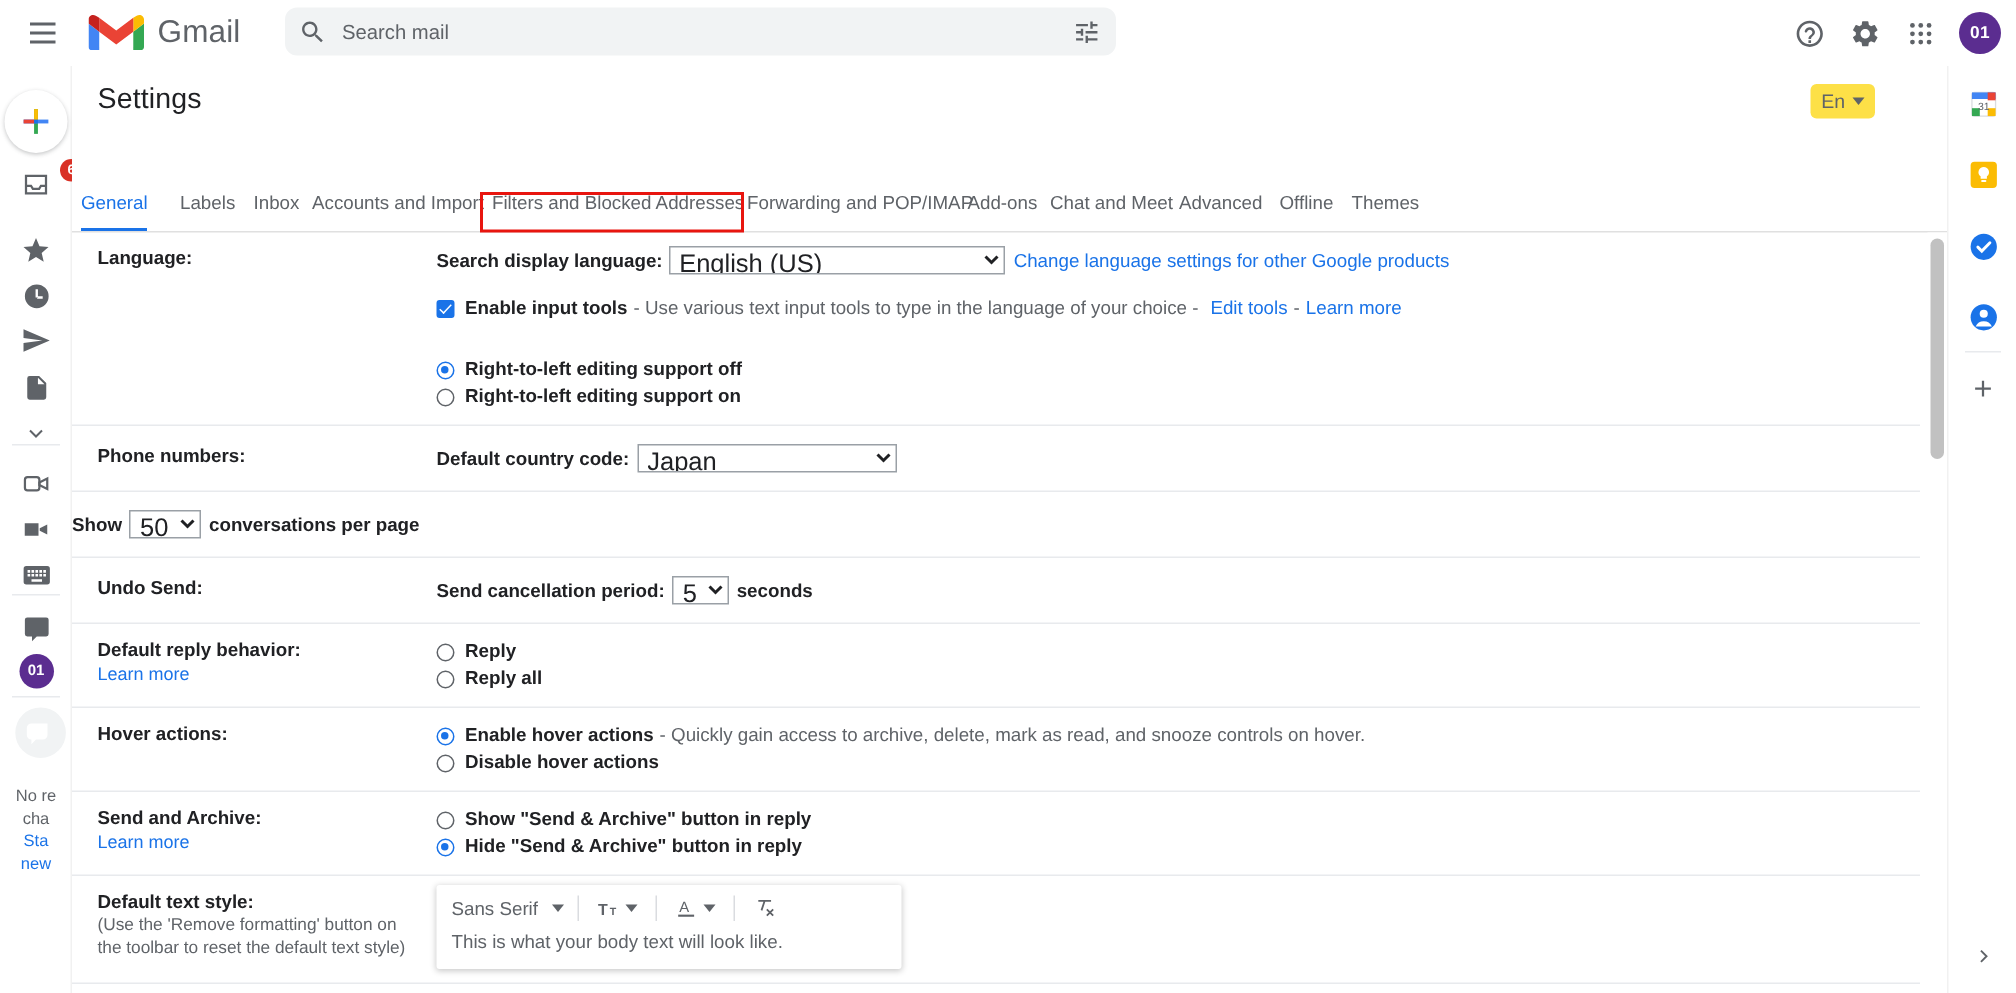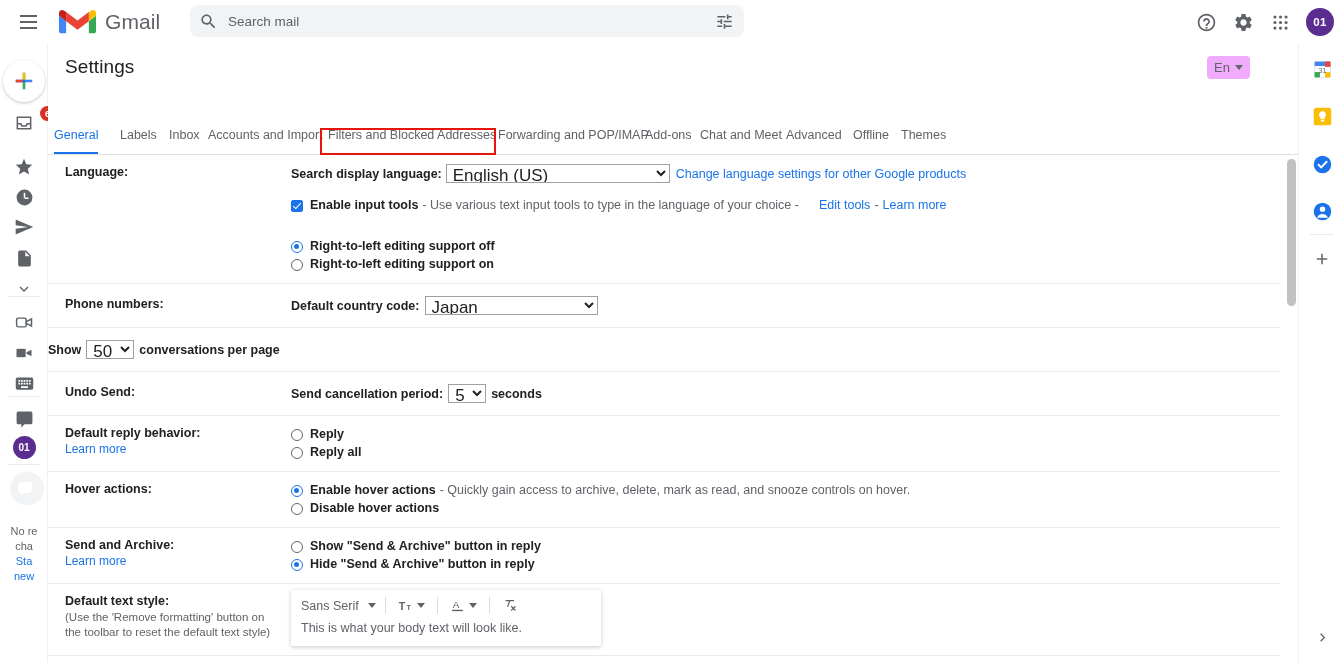--- a/index.html
+++ b/index.html
@@ -138,21 +138,21 @@
     position: absolute; left: 48px; top: 44px;
     width: 1250px; height: 618px; background: #fff; overflow: hidden;
   }
   .settings-title {
     position: absolute; left: 17px; top: 12px;
     font-size: 19px; color: #202124; letter-spacing: .1px;
   }
   .lang-chip {
     position: absolute; right: 48px; top: 12px;
     display: flex; align-items: center; gap: 5px;
-    padding: 4px 7px; border-radius: 4px; background: #f0abfc; cursor: pointer;
+    padding: 4px 7px; border-radius: 4px; background: #fde047; cursor: pointer;
   }
   .lang-chip-label { font-size: 13px; color: #5f6368; }
   .caret-sm {
     width: 0; height: 0; border-left: 4px solid transparent;
     border-right: 4px solid transparent; border-top: 5px solid #5f6368;
   }
 
   .tabs {
     position: absolute; left: 0; top: 83px; width: 1250px; height: 28px;
     border-bottom: 1px solid #e0e0e0;
@@ -491,21 +491,21 @@
           <span class="bold">Search display language:</span>
           <select class="gsel" style="width:224px;margin:0 6px 0 4px">
             <option>English (US)</option>
           </select>
           <span class="link">Change language settings for other Google products</span>
         </div>
         <div class="opt-row" style="margin-top:14px">
           <span class="checkbox on"></span>
           <span class="bold">Enable input tools</span>
           <span class="muted" style="margin-left:4px">- Use various text input tools to type in the language of your choice -</span>
-          <span class="link" style="margin-left:20px">Edit tools</span>
+          <span class="link" style="margin-left:8px">Edit tools</span>
           <span class="muted" style="margin:0 4px">-</span>
           <span class="link">Learn more</span>
         </div>
         <div class="opt-row" style="margin-top:24px">
           <span class="radio on"></span>
           <span class="bold">Right-to-left editing support off</span>
         </div>
         <div class="opt-row">
           <span class="radio"></span>
           <span class="bold">Right-to-left editing support on</span>

